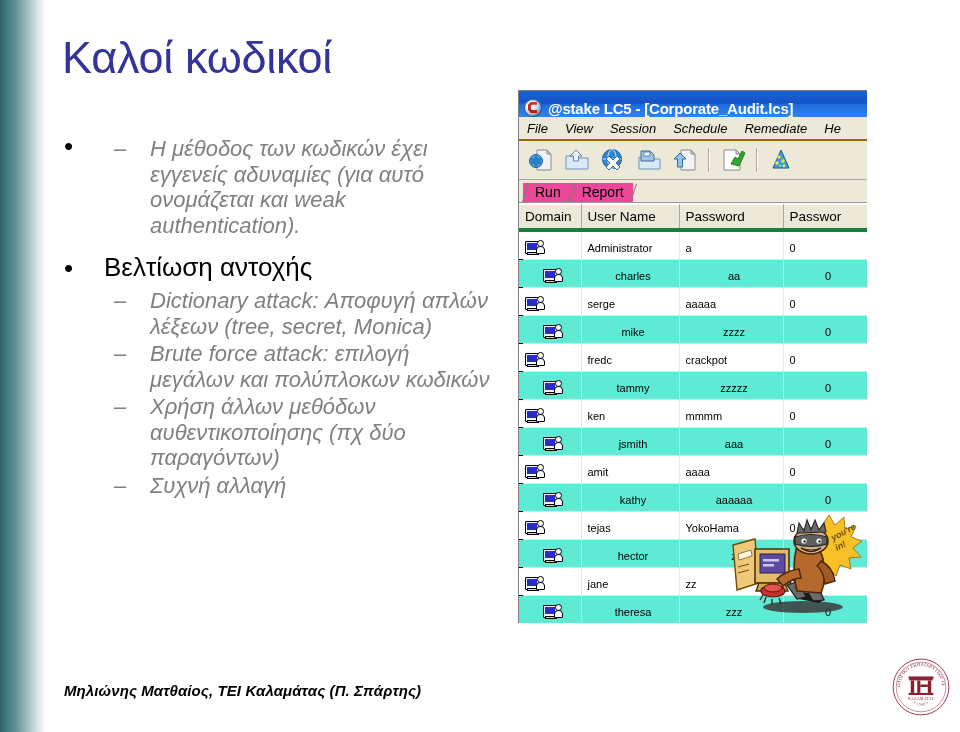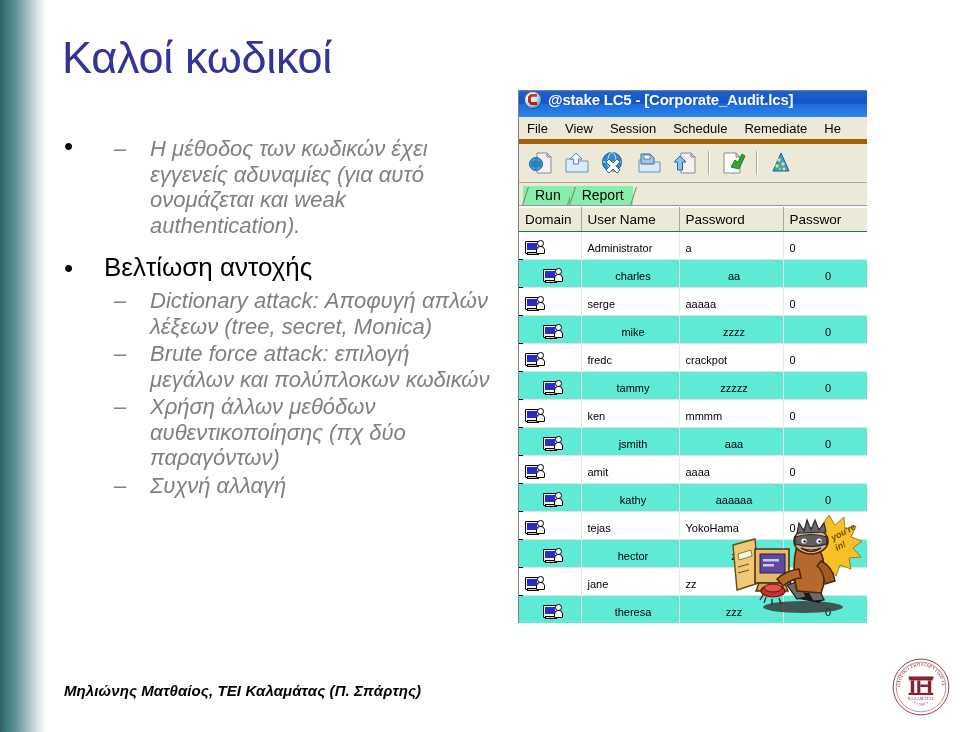--- a/index.html
+++ b/index.html
@@ -108,21 +108,21 @@
     background: #d4d0c8;
     border-left: 1px solid #7f7f7f;
     border-top: 1px solid #7f7f7f;
     overflow: hidden;
     font-family: "Liberation Sans", sans-serif;
   }
   #lc5-titlebar {
     height: 26px;
     background: linear-gradient(to bottom, #1a62d4 0%, #1453c8 46%, #1e6bdc 52%, #2f86ec 100%);
     display: flex;
-    align-items: flex-start;
+    align-items: flex-end;
     padding-left: 5px;
     overflow: hidden;
   }
   #lc5-title-text {
     color: #ffffff;
     font-size: 15px;
     font-weight: bold;
     margin-left: 6px;
     white-space: nowrap;
     letter-spacing: -0.2px;
@@ -141,25 +141,26 @@
     position: absolute;
     left: 4px; top: 3px;
     width: 9px; height: 11px;
     background: linear-gradient(to bottom, #d83a2a, #a81b10);
     clip-path: polygon(100% 0, 28% 0, 0 22%, 0 70%, 30% 100%, 100% 100%, 100% 72%, 42% 72%, 32% 62%, 32% 36%, 44% 26%, 100% 26%);
   }
 
   #lc5-menubar {
     height: 22px;
     background: #ece9d8;
-    border-bottom: 5px solid #a16207;
+    border-bottom: 2px solid #a16207;
     display: flex;
     align-items: center;
     padding-left: 8px;
     overflow: hidden;
+    font-style: italic;
   }
   .menu-item {
     font-size: 13px;
     color: #000000;
     margin-right: 17px;
     white-space: nowrap;
     cursor: default;
   }
 
   #lc5-toolbar {
@@ -192,21 +193,21 @@
     align-items: flex-end;
     padding-left: 4px;
     border-bottom: 1px solid #919b9c;
     box-sizing: border-box;
   }
   .lc5-tab {
     font-size: 14px;
     color: #000000;
     padding: 1px 9px 2px 12px;
     position: relative;
-    background: #86efac;
+    background: #ec4899;
     white-space: nowrap;
   }
   .lc5-tab::before {
     content: "";
     position: absolute;
     left: 2px; top: 1px; bottom: 0;
     width: 9px;
     border-left: 1px solid #7b7b6e;
     transform: skewX(-18deg);
   }
@@ -227,21 +228,21 @@
   }
   #lc5-grid {
     width: 100%;
     border-collapse: collapse;
     table-layout: fixed;
     font-size: 13.5px;
   }
   #lc5-grid th {
     background: #ece9d8;
     border-right: 1px solid #aca899;
-    border-bottom: 1px solid #15803d;
+    border-bottom: 4px solid #15803d;
     border-top: 1px solid #ffffff;
     font-weight: normal;
     font-size: 13.5px;
     text-align: left;
     padding: 2px 0 3px 6px;
     height: 18px;
     color: #000000;
     white-space: nowrap;
     overflow: hidden;
   }

